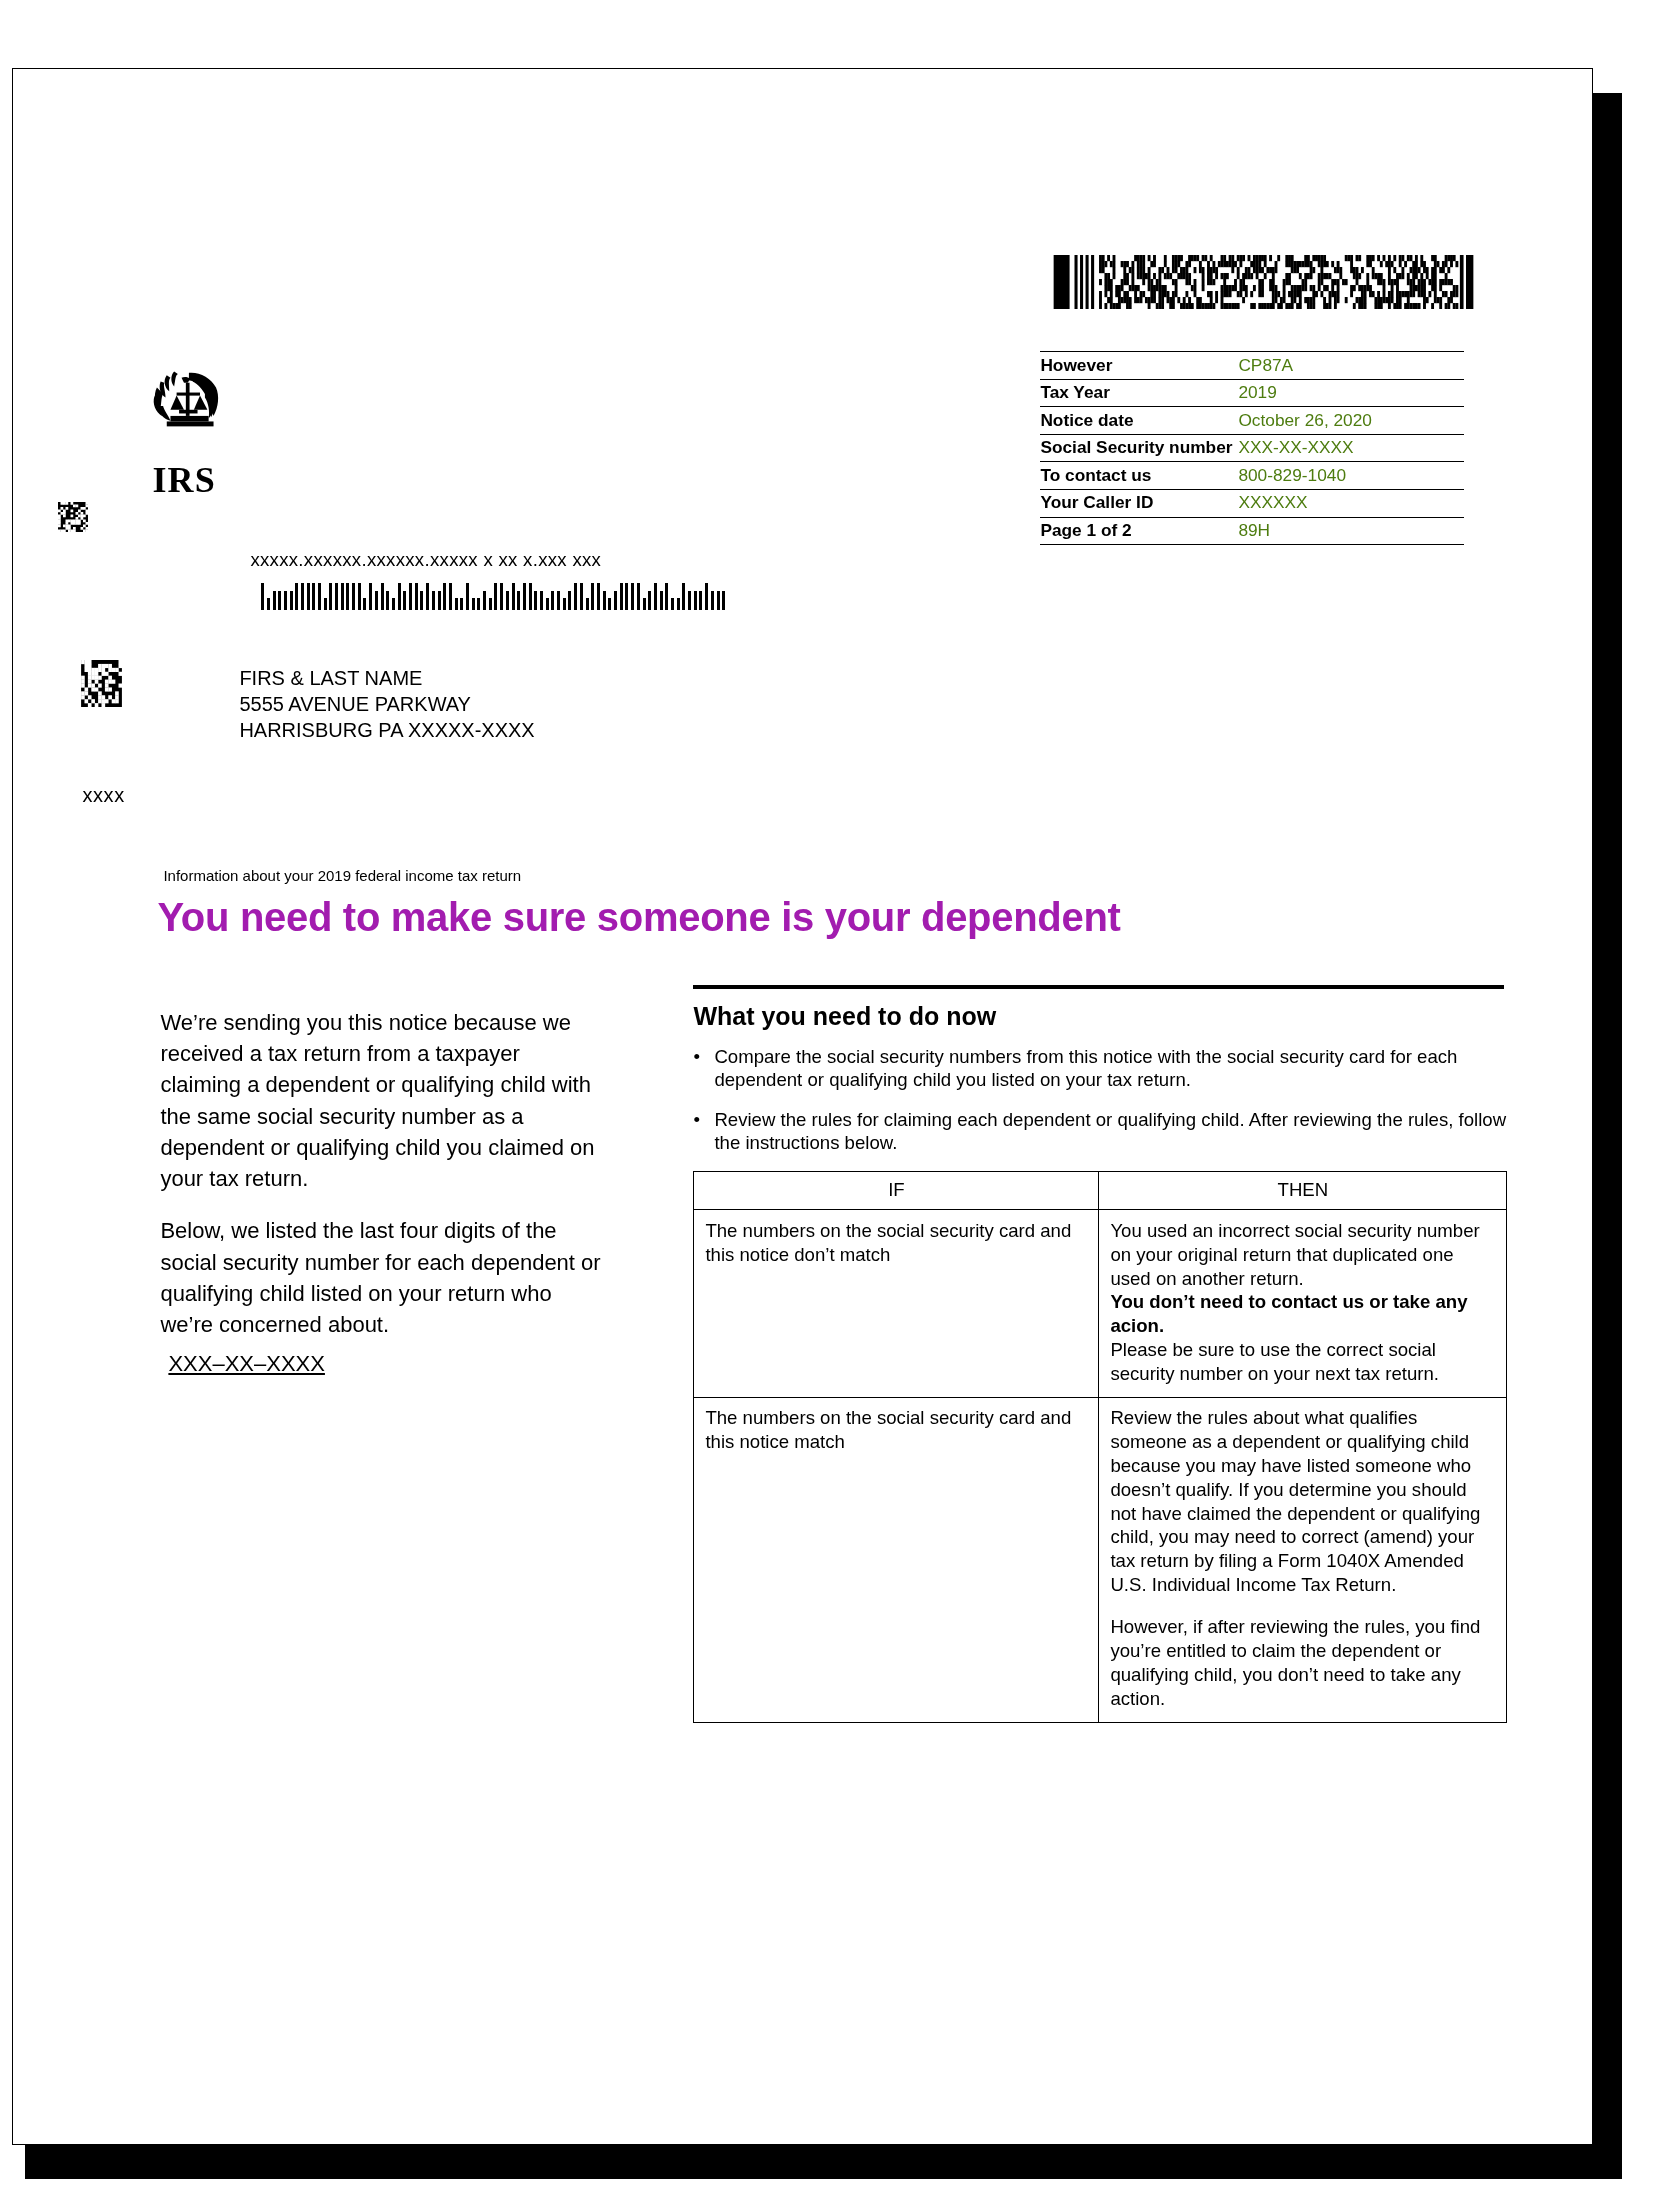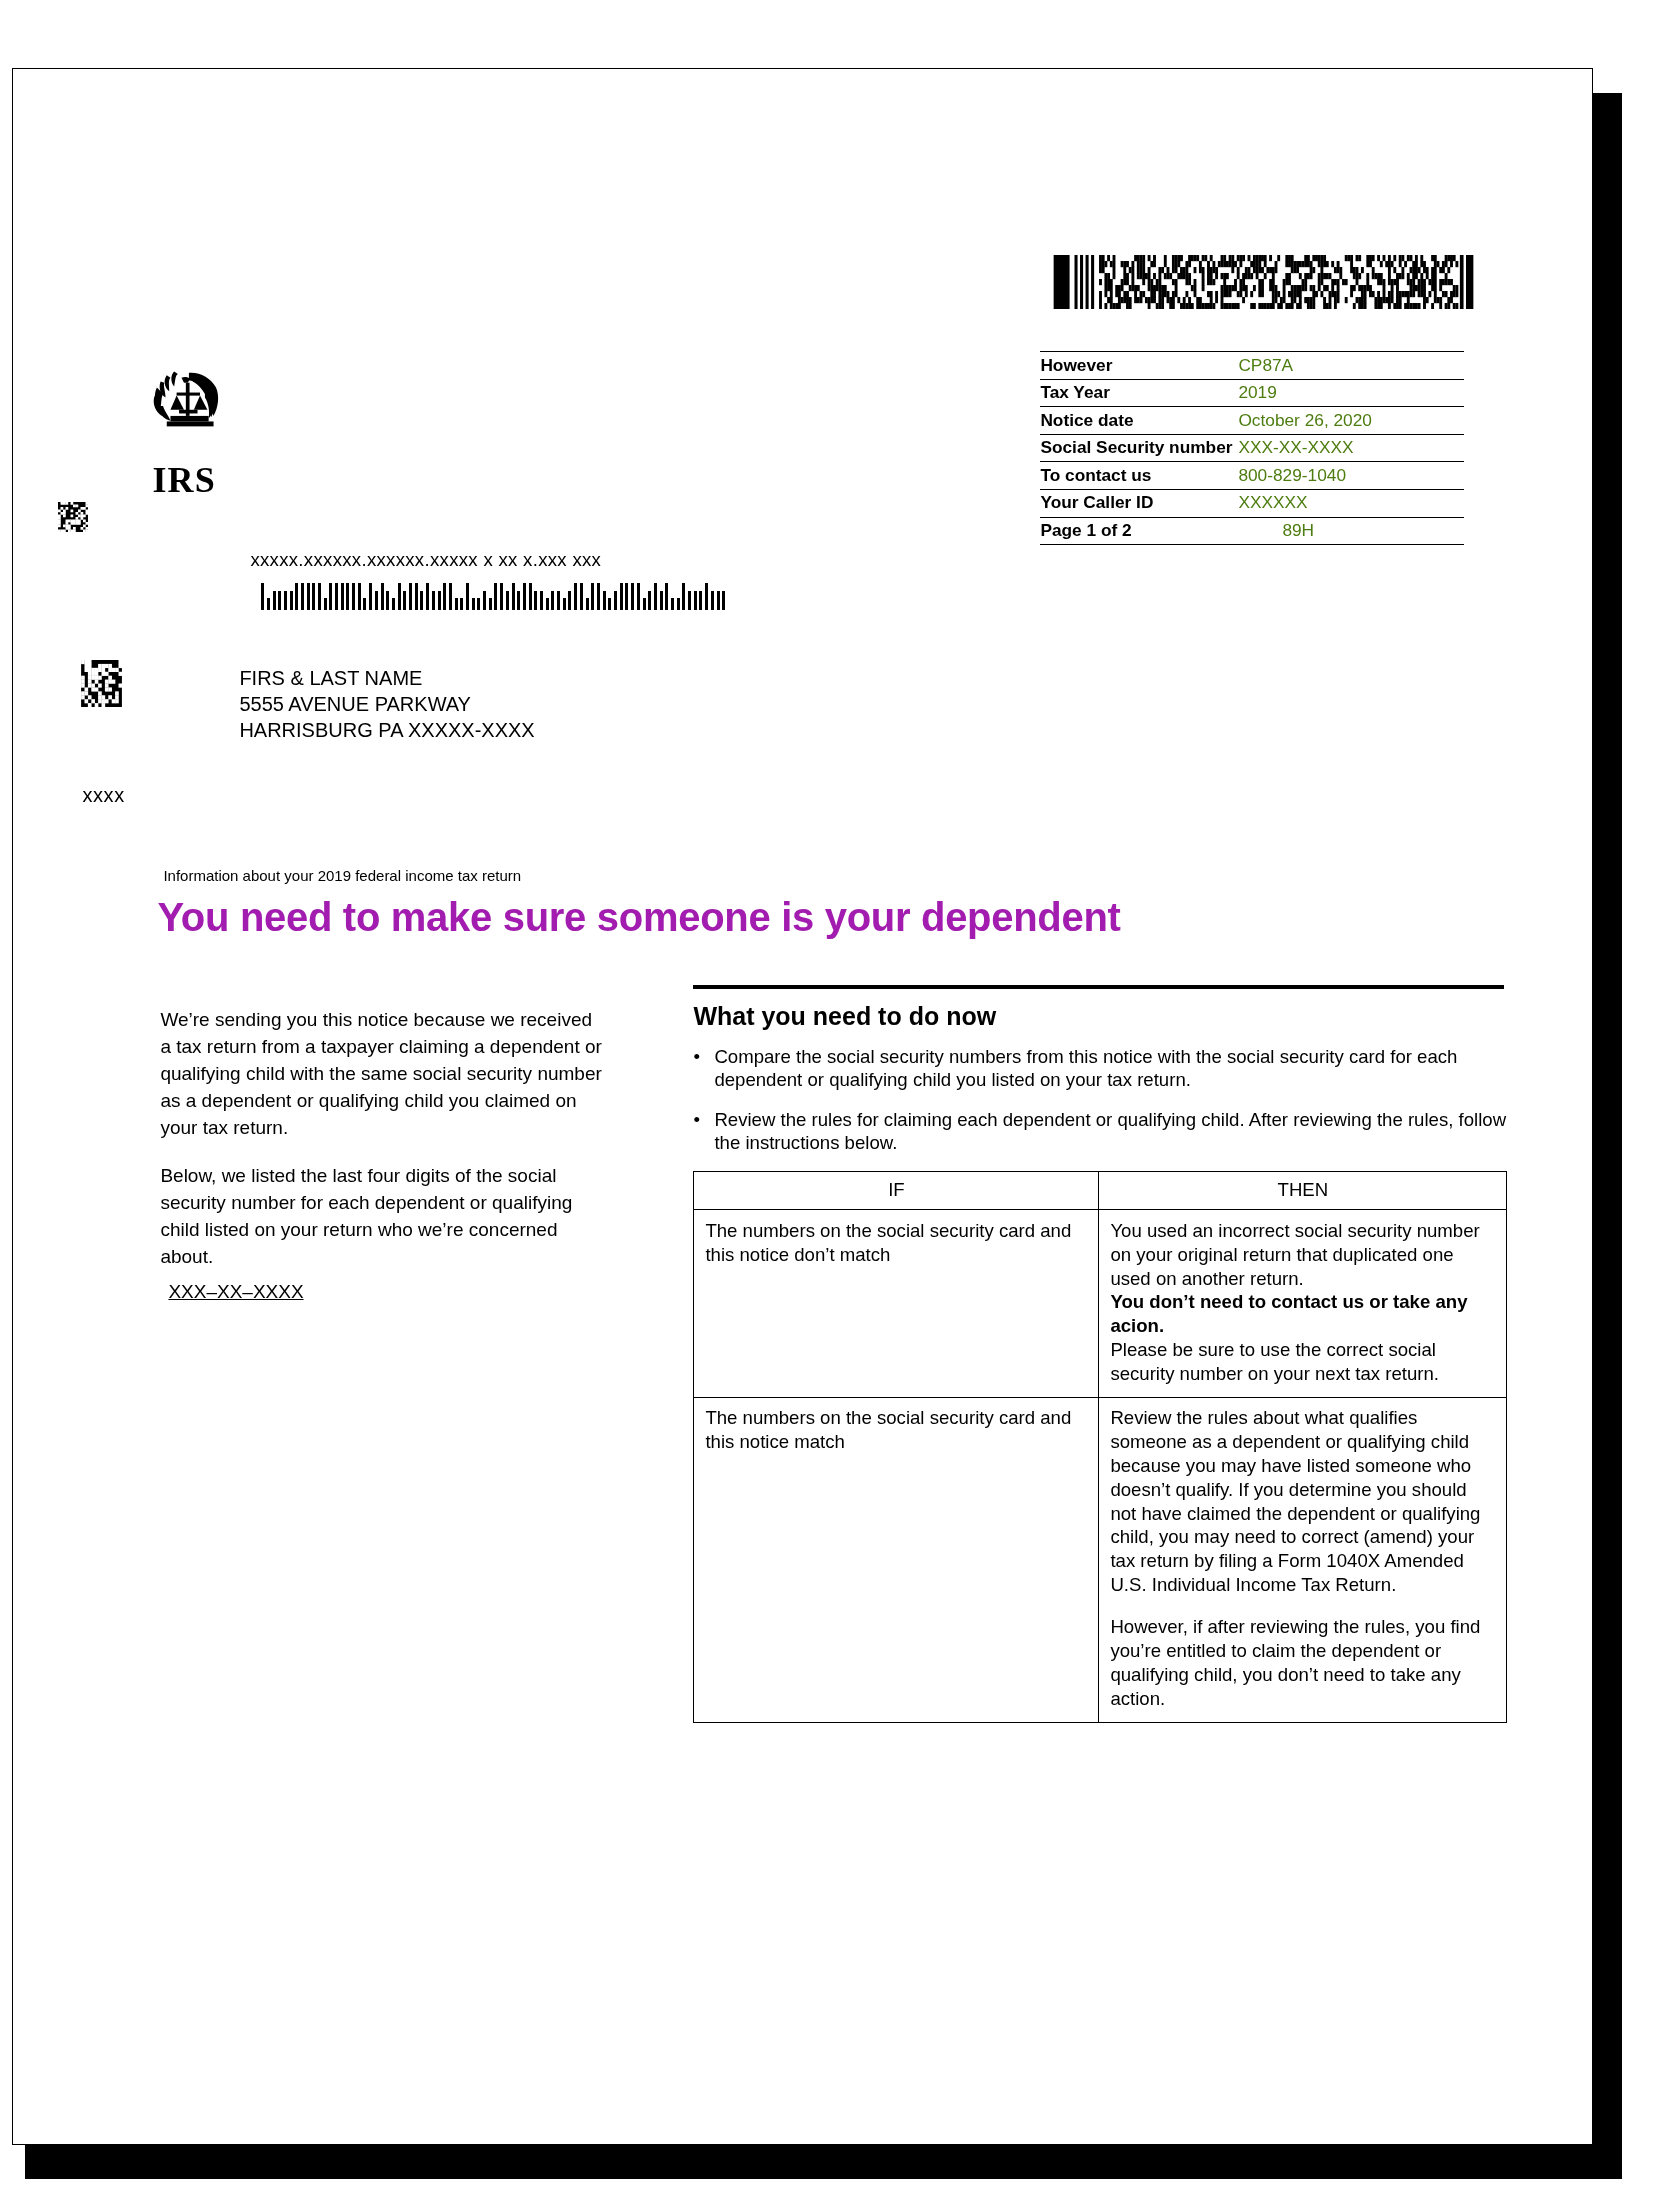--- a/index.html
+++ b/index.html
@@ -34,21 +34,21 @@
     font-size:20.4px;line-height:1.33;color:#000;
   }
   .agency-line{white-space:nowrap;}
 
   
   #notice-table{left:1027px;top:282px;width:424px;}
   #notice-table .nrow{
     display:flex;border-top:1.2px solid #000;
     padding:2.5px 0 3.1px 0;
   }
-  #notice-table .nrow:last-child{border-bottom:1.2px solid #000;gap:44px;}
+  #notice-table .nrow:last-child{border-bottom:1.2px solid #000;}
   #notice-table .nlabel{
     width:198px;font-size:17.3px;font-weight:700;color:#000;white-space:nowrap;
   }
   #notice-table .nvalue{
     flex:1;font-size:17.3px;color:#4d7c0f;white-space:nowrap;
   }
 
   
   .dmx{background:#000;}
   #dmx-left-top{left:45px;top:433px;width:30px;height:30px;}
@@ -83,21 +83,21 @@
     font-size:40px;font-weight:700;color:#a21caf;white-space:nowrap;
     letter-spacing:-0.3px;
   }
   #rule{
     left:680px;top:916px;width:811px;height:4.3px;background:#000;
   }
 
   
   #col-left{
     left:147px;top:938px;width:446px;
-    font-size:19px;line-height:1.42;color:#000;
+    font-size:22px;line-height:1.42;color:#000;
   }
   #col-left p{margin:0 0 21px 0;}
   #col-left .ssn{margin:8px;text-decoration:underline;}
 
   #col-right{left:680px;top:933px;width:817px;}
   #need-heading{
     font-size:25px;font-weight:700;color:#000;margin:0 0 13.6px 0;
     white-space:nowrap;
   }
   .bullet-row{

